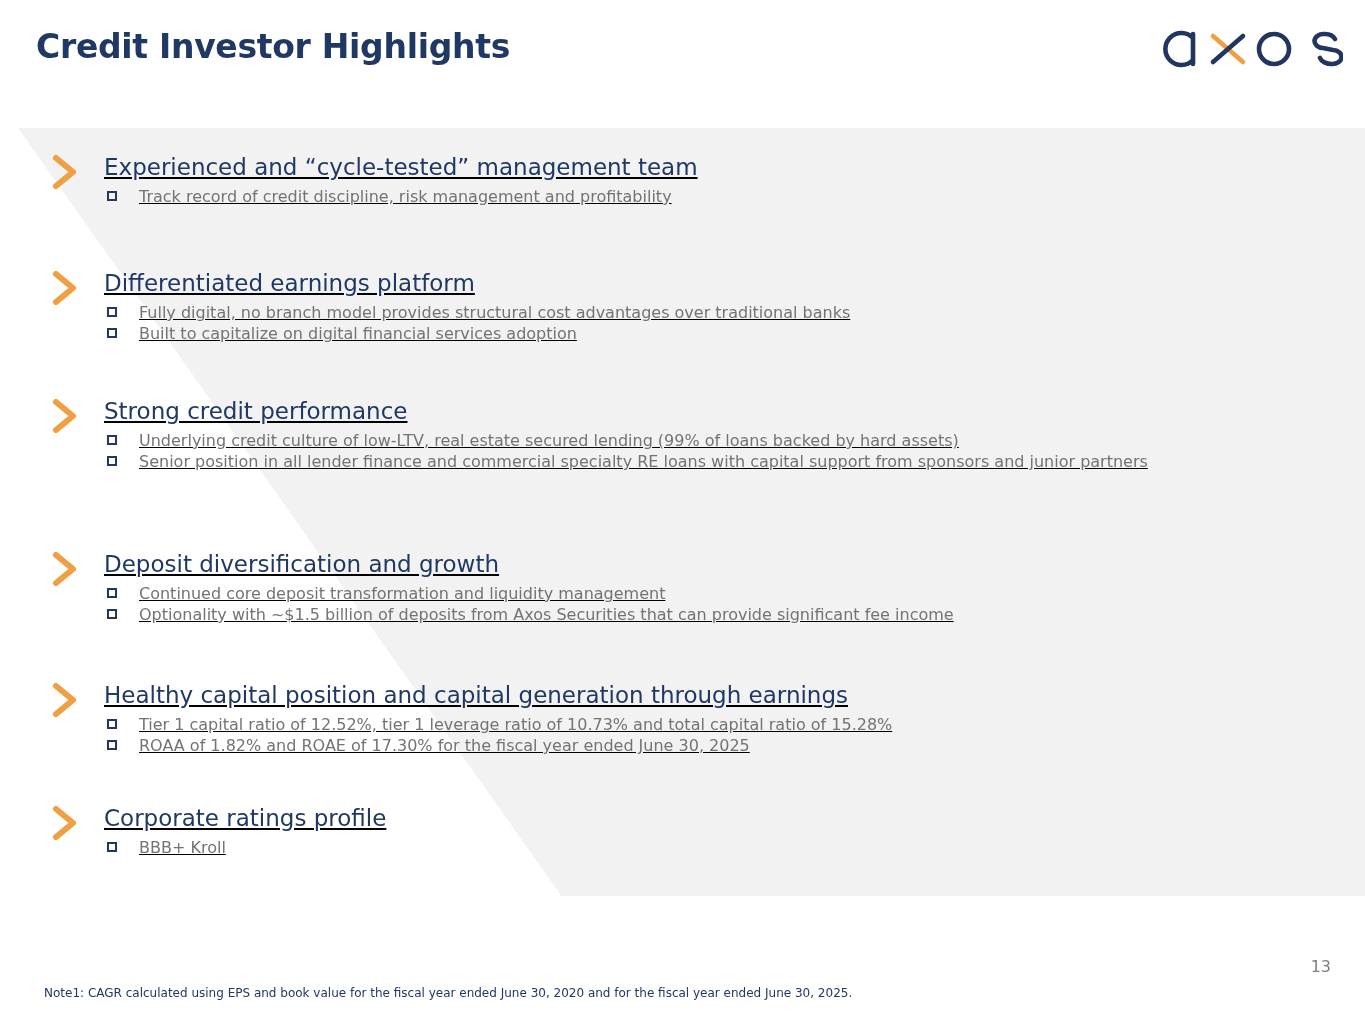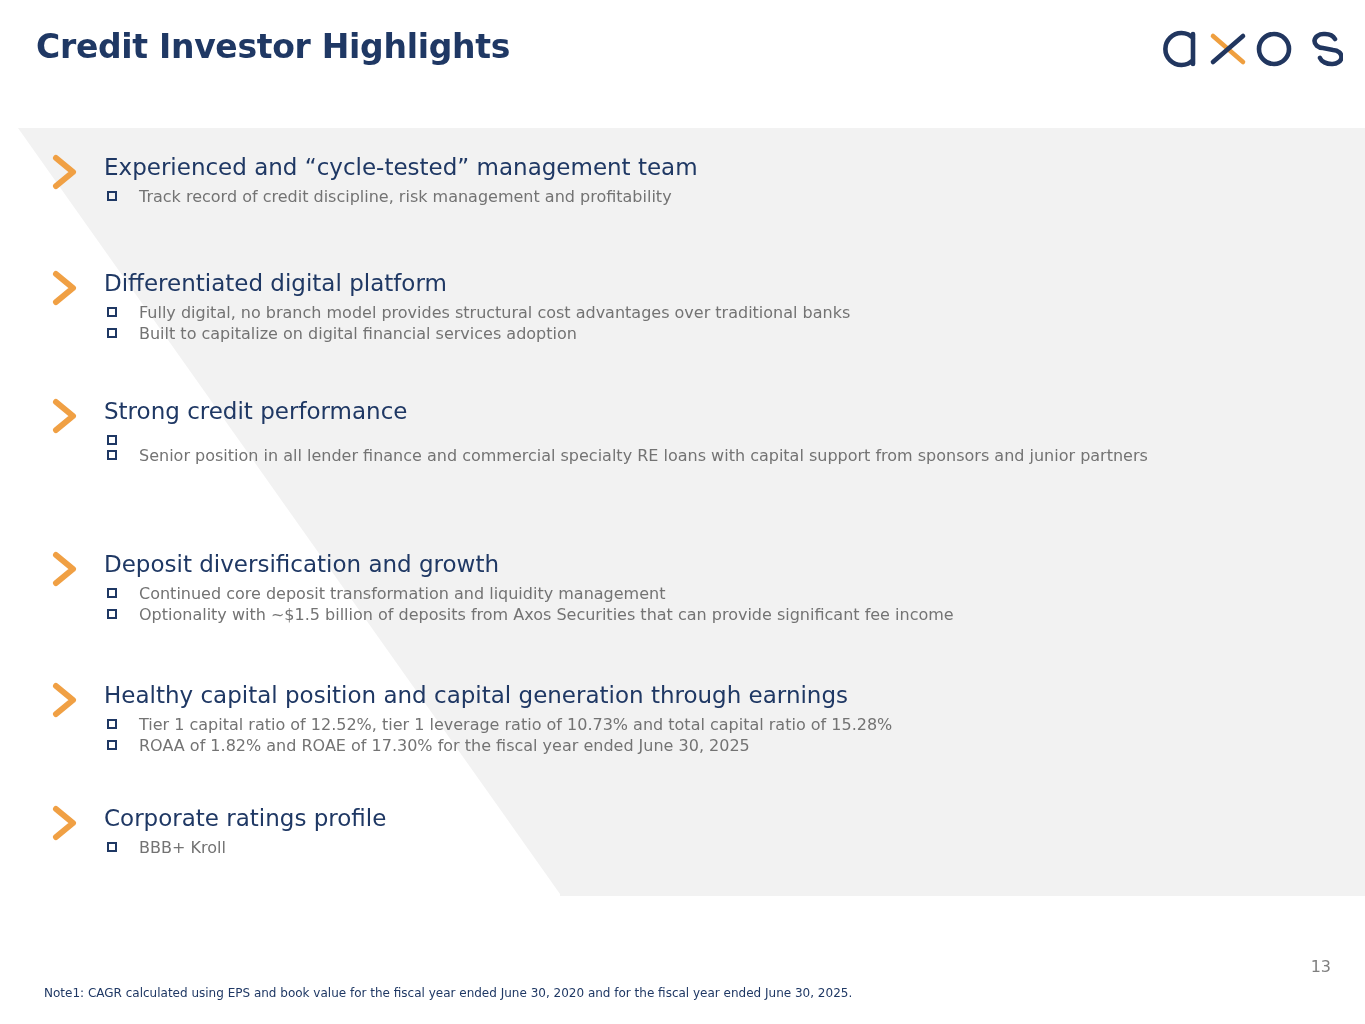--- a/index.html
+++ b/index.html
@@ -69,20 +69,21 @@
   #content {
     position: absolute;
     left: 0; top: 0;
     width: 1365px; height: 1024px;
     z-index: 6;
   }
   .section {
     position: absolute;
     left: 48px;
     width: 1290px;
+    text-decoration: underline;
   }
   .chevron {
     position: absolute;
     left: 0;
     top: 0;
     width: 34px;
     height: 40px;
   }
   .sec-heading {
     margin-left: 56px;
@@ -176,40 +177,41 @@
         <div class="bullet">
           <span class="bullet-mark"></span>
           <span class="bullet-text">Track record of credit discipline, risk management and profitability</span>
         </div>
       </div>
     </div>
     <div class="section" style="top: 268px;">
       <div class="chevron"><svg viewBox="0 0 34 40" width="34" height="40">
   <path d="M8 6 L25 20 L8 34" fill="none" stroke="#f0a044" stroke-width="6" stroke-linecap="round" stroke-linejoin="round"></path>
 </svg></div>
-      <div class="sec-heading">Differentiated digital platform</div>
+      <div class="sec-heading">Differentiated earnings platform</div>
       <div class="bullets">
         <div class="bullet">
           <span class="bullet-mark"></span>
           <span class="bullet-text">Fully digital, no branch model provides structural cost advantages over traditional banks</span>
         </div>
         <div class="bullet">
           <span class="bullet-mark"></span>
           <span class="bullet-text">Built to capitalize on digital financial services adoption</span>
         </div>
       </div>
     </div>
     <div class="section" style="top: 396px;">
       <div class="chevron"><svg viewBox="0 0 34 40" width="34" height="40">
   <path d="M8 6 L25 20 L8 34" fill="none" stroke="#f0a044" stroke-width="6" stroke-linecap="round" stroke-linejoin="round"></path>
 </svg></div>
       <div class="sec-heading">Strong credit performance</div>
       <div class="bullets">
         <div class="bullet">
           <span class="bullet-mark"></span>
+          <span class="bullet-text">Underlying credit culture of low-LTV, real estate secured lending (99% of loans backed by hard assets)</span>
         </div>
         <div class="bullet">
           <span class="bullet-mark"></span>
           <span class="bullet-text">Senior position in all lender finance and commercial specialty RE loans with capital support from sponsors and junior partners</span>
         </div>
       </div>
     </div>
     <div class="section" style="top: 549px;">
       <div class="chevron"><svg viewBox="0 0 34 40" width="34" height="40">
   <path d="M8 6 L25 20 L8 34" fill="none" stroke="#f0a044" stroke-width="6" stroke-linecap="round" stroke-linejoin="round"></path>

